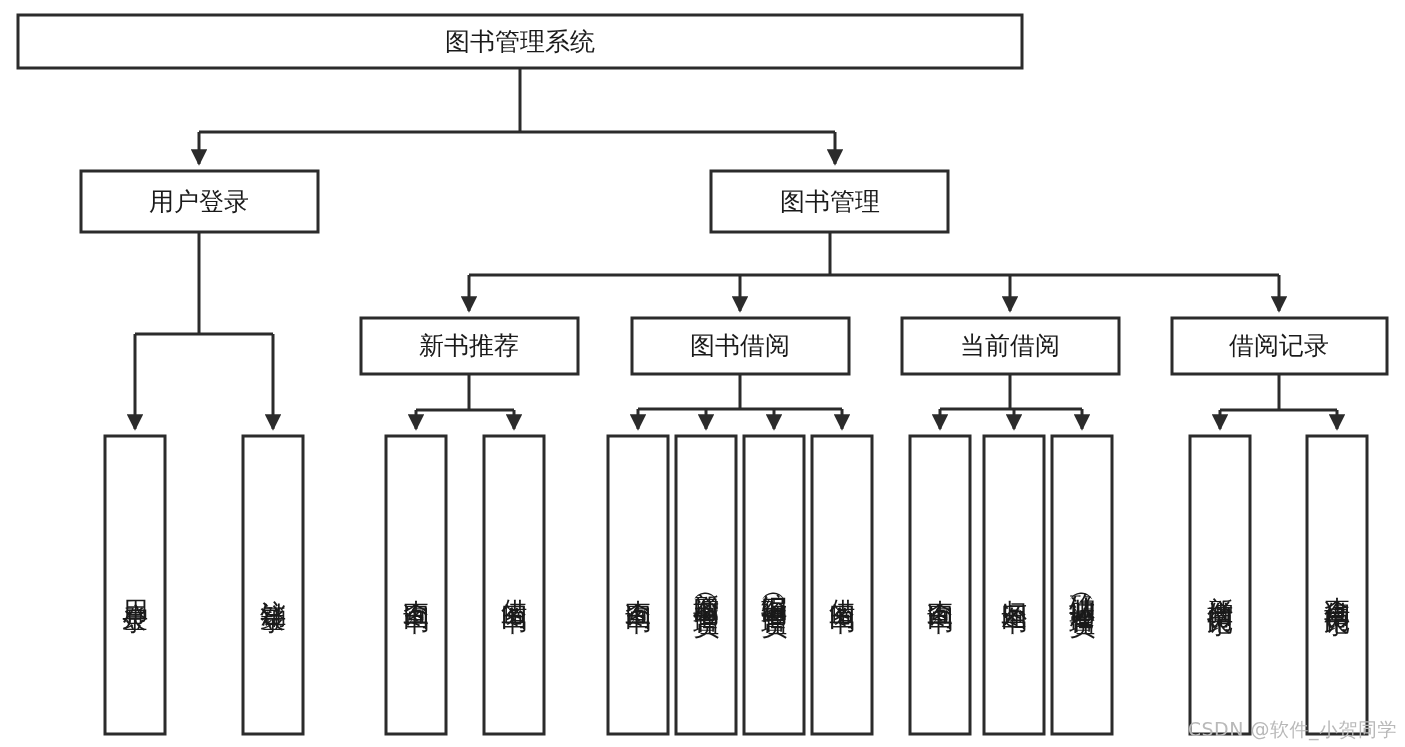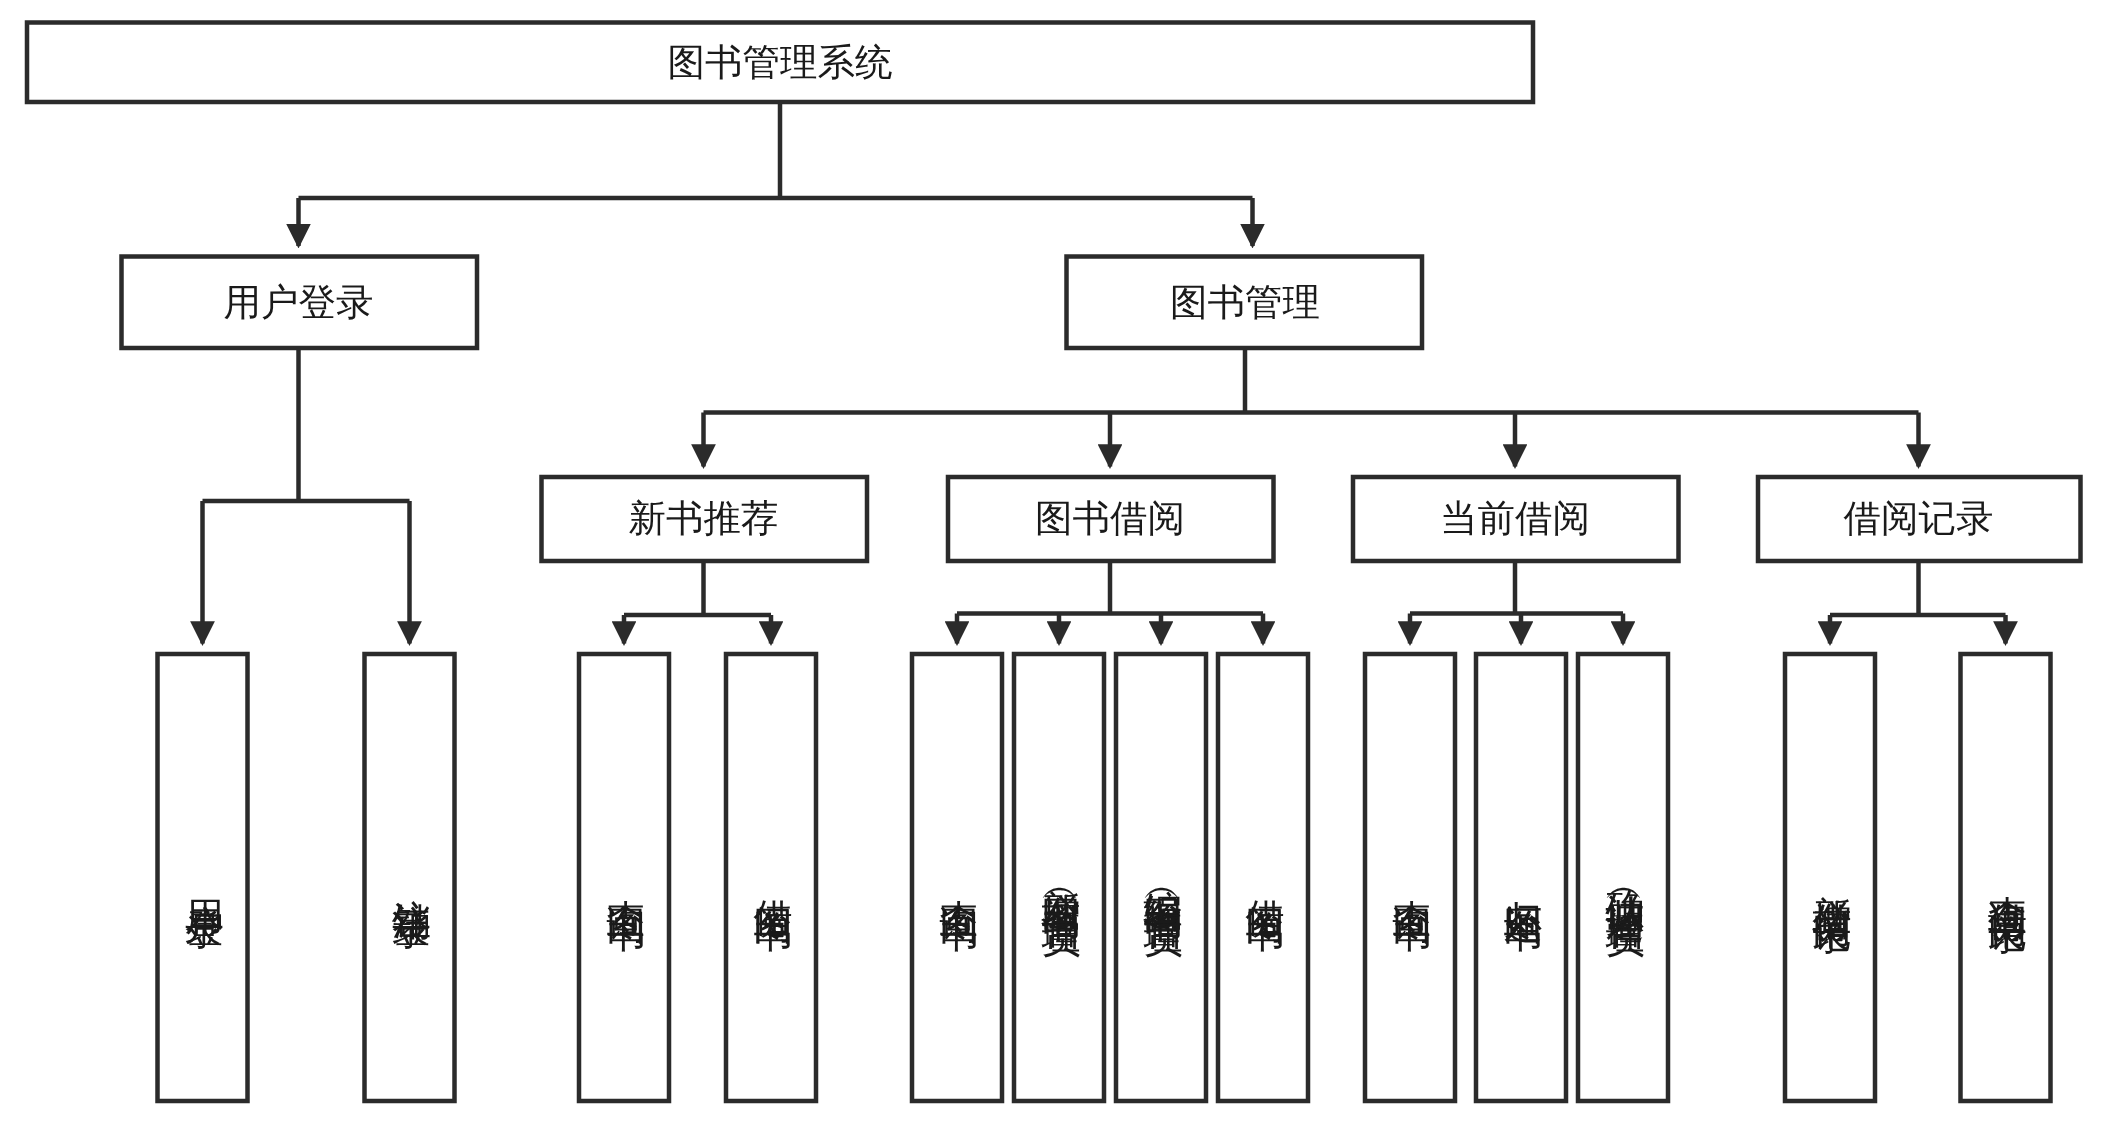--- a/index.html
+++ b/index.html
@@ -190,13 +190,14 @@
   <div class="leaf-label" style="left: 608px; top: 436px; width: 60px; height: 298px; display: flex; align-items: center; justify-content: center;">查询图书</div>
   <div class="leaf-label" style="left: 676px; top: 436px; width: 60px; height: 298px; display: flex; align-items: center; justify-content: center;">新增图书（管理员）</div>
   <div class="leaf-label" style="left: 744px; top: 436px; width: 60px; height: 298px; display: flex; align-items: center; justify-content: center;">编辑图书（管理员）</div>
   <div class="leaf-label" style="left: 812px; top: 436px; width: 60px; height: 298px; display: flex; align-items: center; justify-content: center;">借阅图书</div>
   <div class="leaf-label" style="left: 910px; top: 436px; width: 60px; height: 298px; display: flex; align-items: center; justify-content: center;">查询图书</div>
   <div class="leaf-label" style="left: 984px; top: 436px; width: 60px; height: 298px; display: flex; align-items: center; justify-content: center;">归还图书</div>
   <div class="leaf-label" style="left: 1052px; top: 436px; width: 60px; height: 298px; display: flex; align-items: center; justify-content: center;">确认归还（管理员）</div>
   <div class="leaf-label" style="left: 1190px; top: 436px; width: 60px; height: 298px; display: flex; align-items: center; justify-content: center;">新增借阅记录</div>
   <div class="leaf-label" style="left: 1307px; top: 436px; width: 60px; height: 298px; display: flex; align-items: center; justify-content: center;">查询借阅记录</div>
 
+  <div class="watermark">CSDN @软件_小贺同学</div>
 </div>
 
 </body></html>

